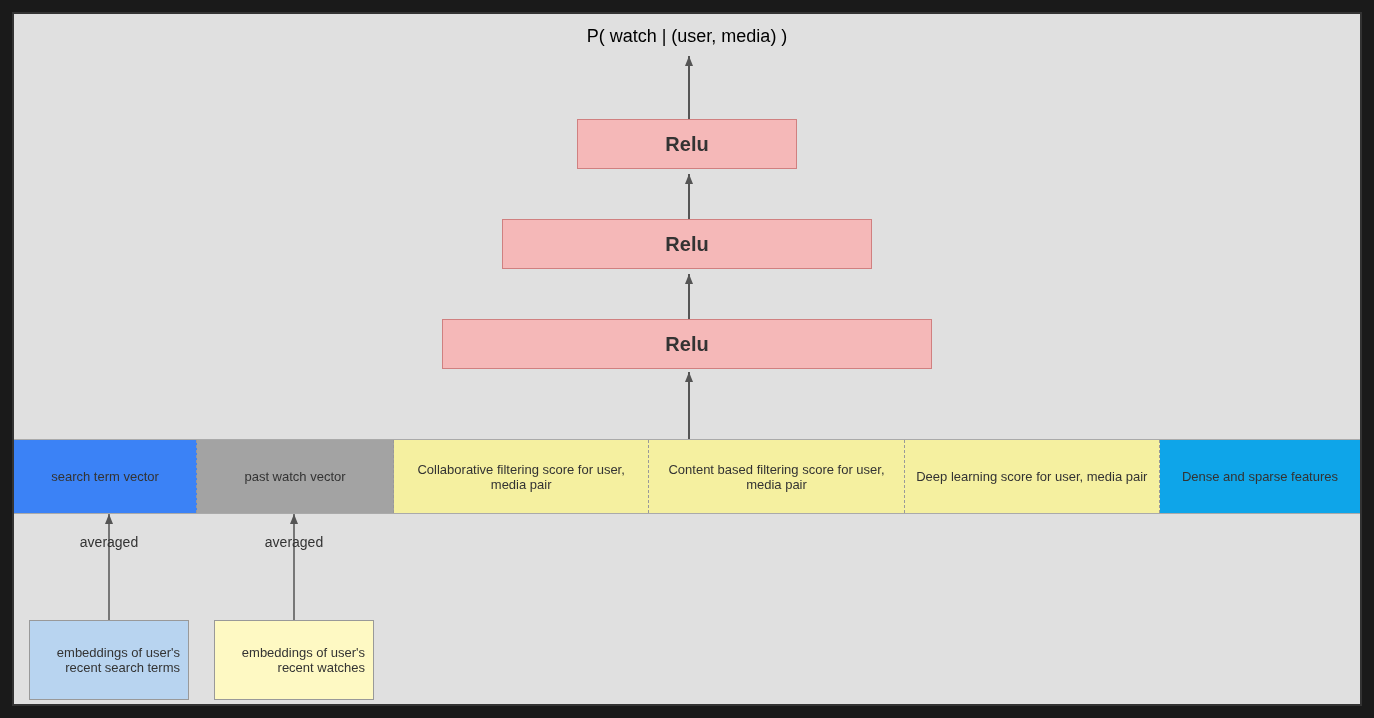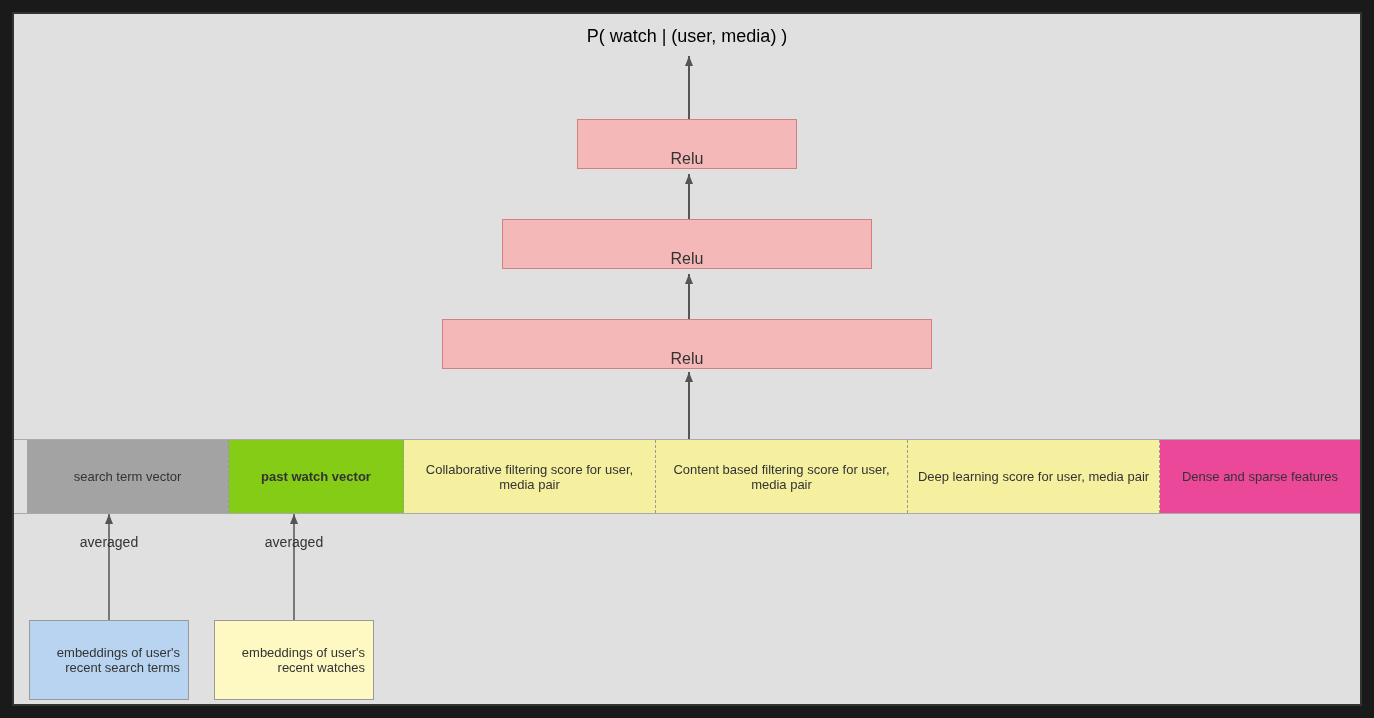--- a/index.html
+++ b/index.html
@@ -31,24 +31,25 @@
       color: #000000;
       white-space: nowrap;
     }
 
     
     .relu-box {
       position: absolute;
       background: #f5b8b8;
       border: 1px solid #d08080;
       display: flex;
-      align-items: flex-end;
-      justify-content: center;
-      font-size: 16px;
-      color: #333;
+      align-items: center;
+      justify-content: center;
+      font-size: 20px;
+      color: #333;
+      font-weight: bold;
     }
 
     .relu-box-1 {
       width: 220px;
       height: 50px;
       top: 105px;
       left: 50%;
       transform: translateX(-50%);
     }
 
@@ -88,43 +89,41 @@
       font-size: 13px;
       color: #333;
       padding: 4px 6px;
       border-right: 1px dashed #999;
     }
     .feature-cell:last-child {
       border-right: none;
     }
 
     .cell-blue {
+      background: #3b82f6;
+      width: 183px;
+    }
+    .cell-teal {
       background: #a3a3a3;
-      width: 202px;
-      margin-left: 13px;
-    }
-    .cell-teal {
-      background: #84cc16;
-      width: 175px;
-      font-weight: bold;
+      width: 197px;
     }
     .cell-yellow-1 {
       background: #f5f0a0;
       flex: 1;
     }
     .cell-yellow-2 {
       background: #f5f0a0;
       flex: 1;
     }
     .cell-yellow-3 {
       background: #f5f0a0;
       flex: 1;
     }
     .cell-purple {
-      background: #ec4899;
+      background: #0ea5e9;
       width: 200px;
     }
 
     
     .averaged-label-1 {
       position: absolute;
       top: 520px;
       left: 95px;
       font-size: 14px;
       color: #333;

